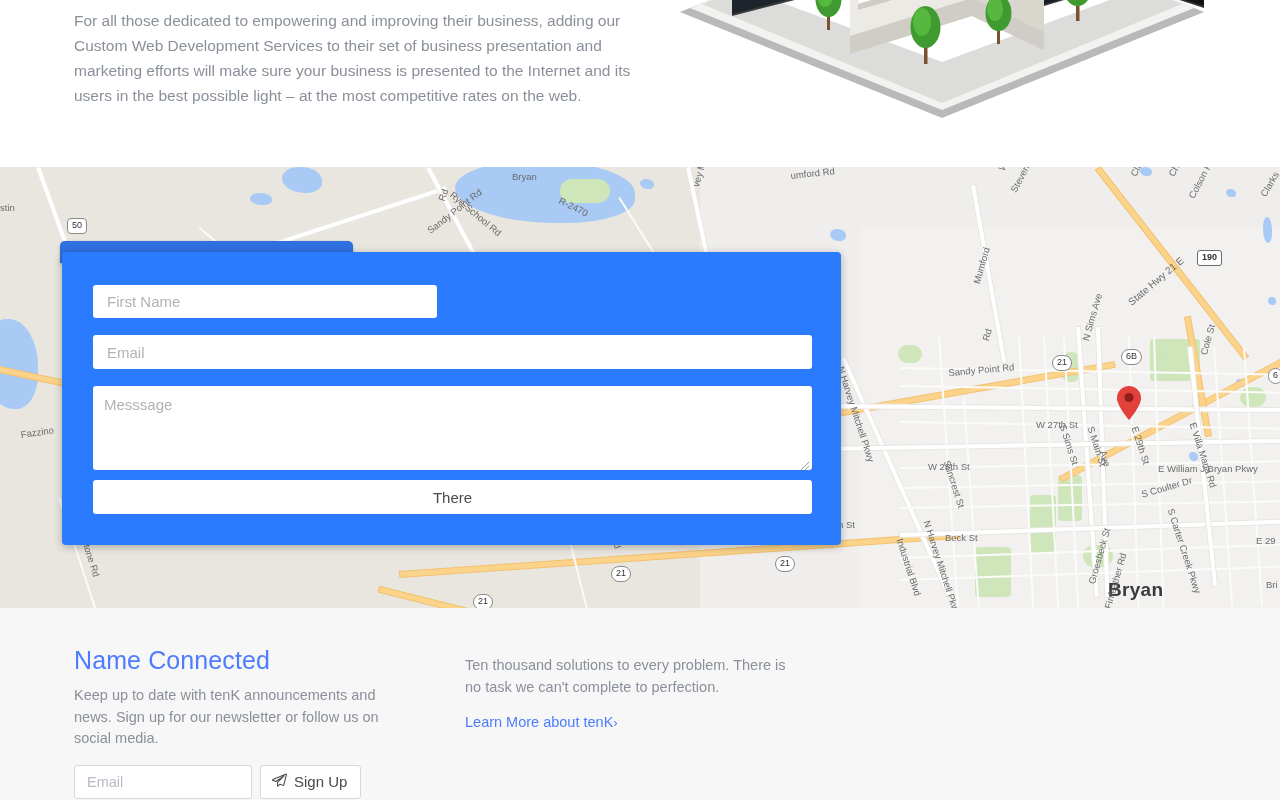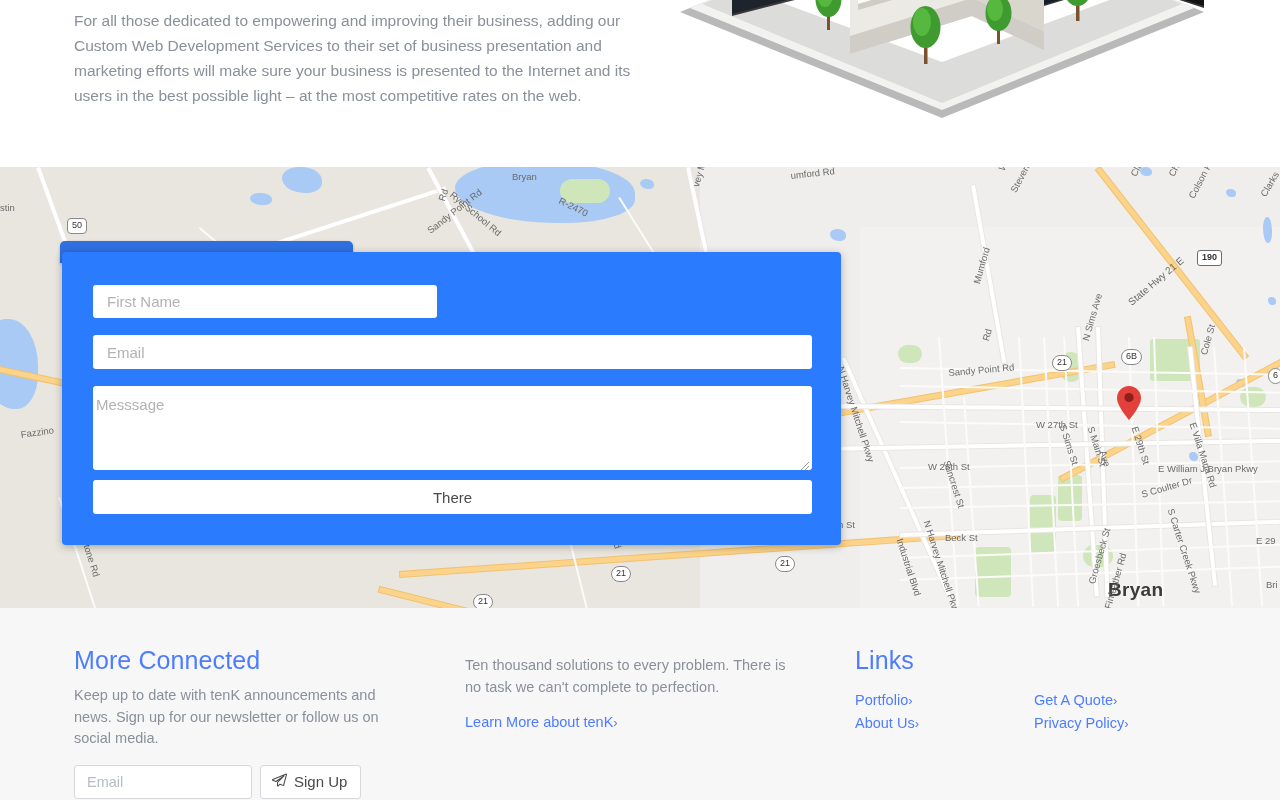--- a/index.html
+++ b/index.html
@@ -139,21 +139,21 @@
     padding: 0 14px;
     outline: none;
   }
   .fld::placeholder { color: #b1b2b4; }
   .fld-first { position: absolute; left: 31px; top: 33px; width: 344px; height: 33px; }
   .fld-last  { position: absolute; left: 406px; top: 33px; width: 344px; height: 33px; }
   .fld-email { position: absolute; left: 31px; top: 83px; width: 719px; height: 34px; }
   .fld-msg {
     position: absolute; left: 31px; top: 134px;
     width: 719px; height: 84px;
-    padding: 9px 3px;
+    padding: 9px 11px;
     resize: none;
     line-height: 19px;
   }
   .msg-grip {
     position: absolute; left: 736px; top: 205px;
     width: 12px; height: 12px;
     pointer-events: none;
   }
   .send-btn {
     position: absolute; left: 31px; top: 228px;
@@ -560,21 +560,21 @@
         <line x1="11" y1="11" x2="10.5" y2="11.5"></line>
       </g>
     </svg>
   </div>
   <button class="send-btn">There</button>
 </div>
 
 <footer class="footer">
 
   <div class="f-col" style="left:74px; top:38px; width:350px;">
-    <h3 class="f-head">More Connected</h3>
+    <h3 class="f-head">Name Connected</h3>
     <p class="f-body" style="margin-top:11px; width:340px;">Keep up to date with tenK announcements and news. Sign up for our newsletter or follow us on social media.</p>
     <div class="signup-row" style="margin-top:15px;">
       <input class="email-input" type="text" placeholder="Email" style="">
       <button class="signup-btn">
         <span>
           <svg viewBox="0 0 16 16" width="15" height="15">
             <path d="M15.2 1.1 0.9 7.0c-.5.2-.5.6 0 .8l3.3 1.3 8.6-5.9-6.9 6.7v3.6c0 .5.4.6.7.3l1.9-1.9 3.2 1.3c.4.2.7 0 .8-.4l2.9-11c.1-.5-.3-.8-.7-.6z" fill="none" stroke="#4a4a4a" stroke-width="1.1" stroke-linejoin="round"></path>
           </svg>
         </span>
         <span>Sign Up</span>
@@ -583,34 +583,13 @@
 
   </div>
 
   <div class="f-col" style="left:465px; top:38px; width:350px;">
     <p class="f-body" style="margin-top:9px; width:340px;">Ten thousand solutions to every problem. There is no task we can't complete to perfection.</p>
     <a class="f-link" href="#" style="margin-top:13px;">
       <span>Learn More about tenK</span><span class="chev">›</span>
     </a>
   </div>
 
-  <div class="f-col" style="left:855px; top:38px; width:360px;">
-    <h3 class="f-head">Links</h3>
-    <div style="margin-top:15px; display:flex; gap:0;">
-      <div style="width:179px;">
-        <a class="f-link" href="#">
-          <span>Portfolio</span><span class="chev">›</span>
-        </a>
-        <a class="f-link" href="#">
-          <span>About Us</span><span class="chev">›</span>
-        </a>
-      </div>
-      <div style="width:179px;">
-        <a class="f-link" href="#">
-          <span>Get A Quote</span><span class="chev">›</span>
-        </a>
-        <a class="f-link" href="#">
-          <span>Privacy Policy</span><span class="chev">›</span>
-        </a>
-      </div>
-    </div>
-  </div>
 </footer>
 
 </body></html>

